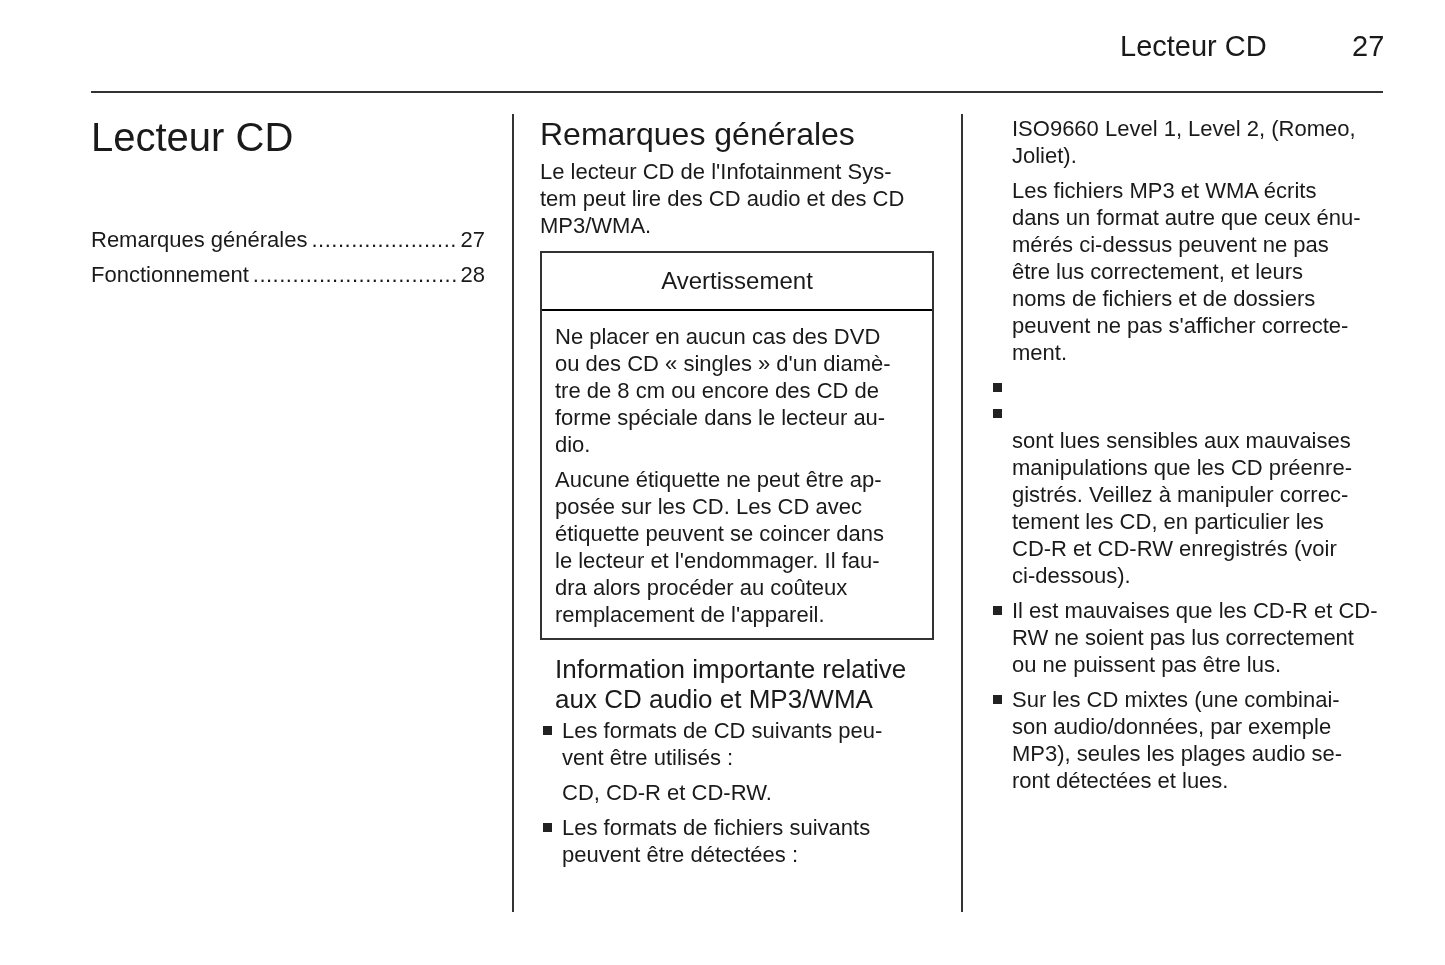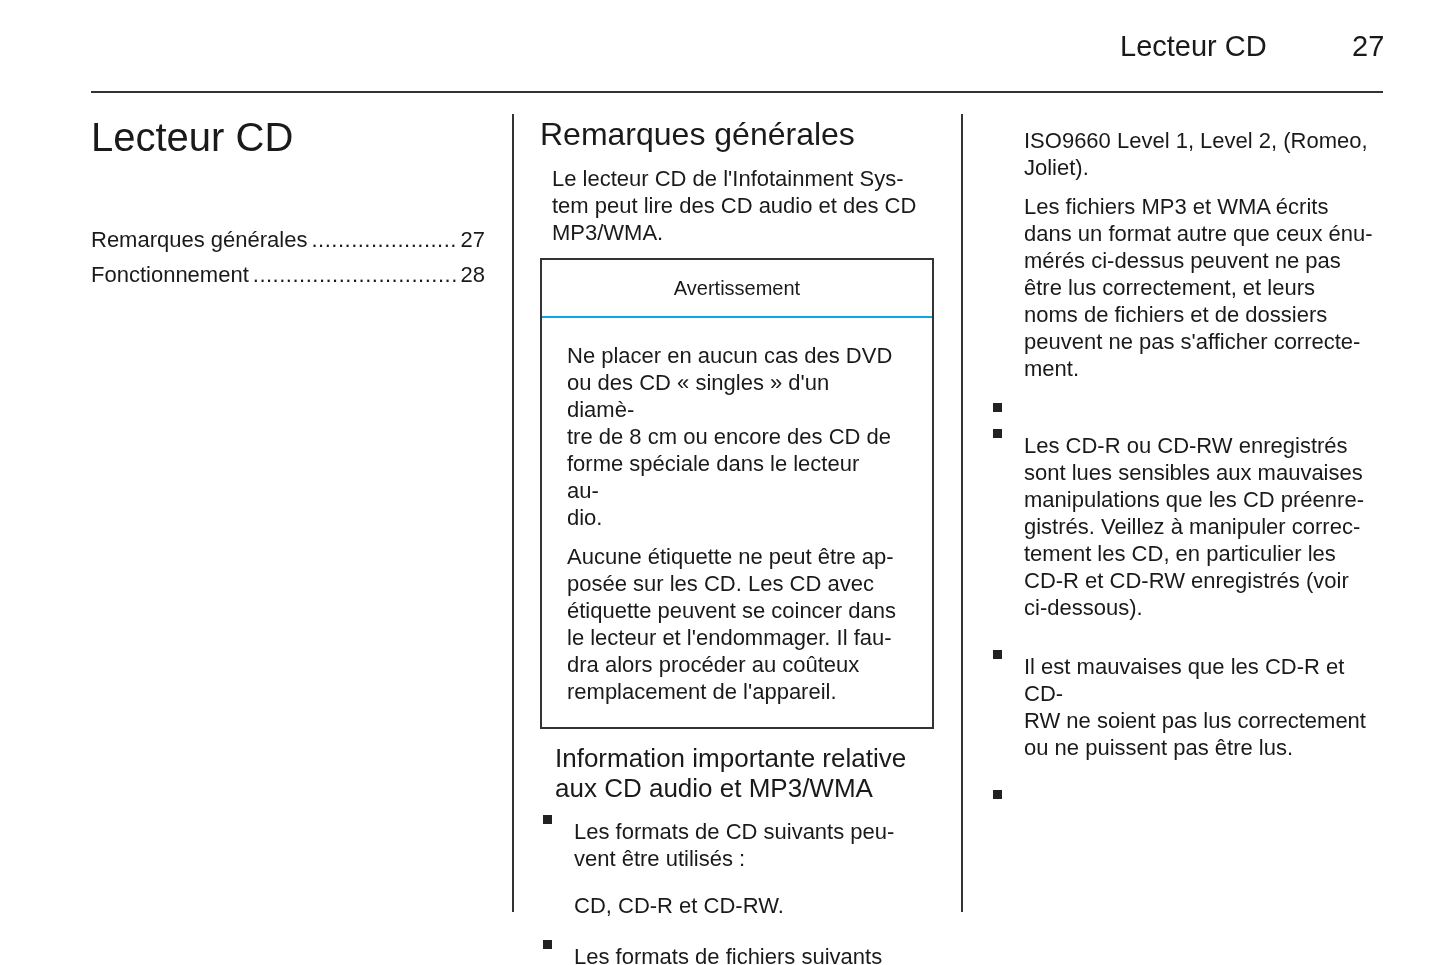--- a/index.html
+++ b/index.html
@@ -15,23 +15,23 @@
   .toc-row { display:flex; align-items:baseline; height:35px; }
   .toc-label { white-space:nowrap; }
   .toc-dots { flex:1; overflow:hidden; white-space:nowrap; margin:0 4px; }
   .toc-dots::after { content:"..................................................................................."; letter-spacing:0.5px; }
   .toc-page { white-space:nowrap; }
   .body { font-size:22px; line-height:27px; }
   .col2 { left:540px; top:115px; width:400px; }
   .col3 { left:990px; top:115px; width:400px; }
   .h2 { font-size:32px; line-height:38px; margin:0 0 5px 0; font-weight:normal; }
   .h3 { font-size:26px; line-height:30px; margin:0 0 3px 15px; font-weight:normal; }
-  p { margin:12px; }
+  p { margin:0; }
   .warn { border:2px solid #333; width:390px; margin-top:12px; }
-  .warn-head { height:56px; border-bottom:2px solid #0ea5e9; text-align:center; font-size:20px; line-height:56px; }
+  .warn-head { height:56px; border-bottom:2px solid #000000; text-align:center; font-size:24px; line-height:56px; }
   .warn-body { padding:12px 23px 10px 13px; }
   .gap { margin-top:8px; }
   .bullet { display:flex; }
   .sq { width:9px; height:9px; background:#222; margin:9px 10px 0 3px; flex:none; }
   .ind { padding-left:22px; }
 </style>
 </head>
 <body>
 
 <div class="abs hdr-title">Lecteur CD</div>
@@ -110,33 +110,39 @@
     <span>noms de fichiers et de dossiers</span><br>
     <span>peuvent ne pas s'afficher correcte-</span><br>
     <span>ment.</span>
   </p>
   <div class="bullet gap">
     <span class="sq"></span>
   </div>
   <div class="bullet gap">
     <span class="sq"></span>
     <p>
-      <span>Les CD-R ou CD-RW enregistrés</span><br>
+      <br>
       <span>sont lues sensibles aux mauvaises</span><br>
       <span>manipulations que les CD préenre-</span><br>
       <span>gistrés. Veillez à manipuler correc-</span><br>
       <span>tement les CD, en particulier les</span><br>
       <span>CD-R et CD-RW enregistrés (voir</span><br>
       <span>ci-dessous).</span>
     </p>
   </div>
   <div class="bullet gap">
     <span class="sq"></span>
     <p>
       <span>Il est mauvaises que les CD-R et CD-</span><br>
       <span>RW ne soient pas lus correctement</span><br>
       <span>ou ne puissent pas être lus.</span>
     </p>
   </div>
   <div class="bullet gap">
     <span class="sq"></span>
+    <p>
+      <span>Sur les CD mixtes (une combinai-</span><br>
+      <span>son audio/données, par exemple</span><br>
+      <span>MP3), seules les plages audio se-</span><br>
+      <span>ront détectées et lues.</span>
+    </p>
   </div>
 </div>
 
 </body></html>

